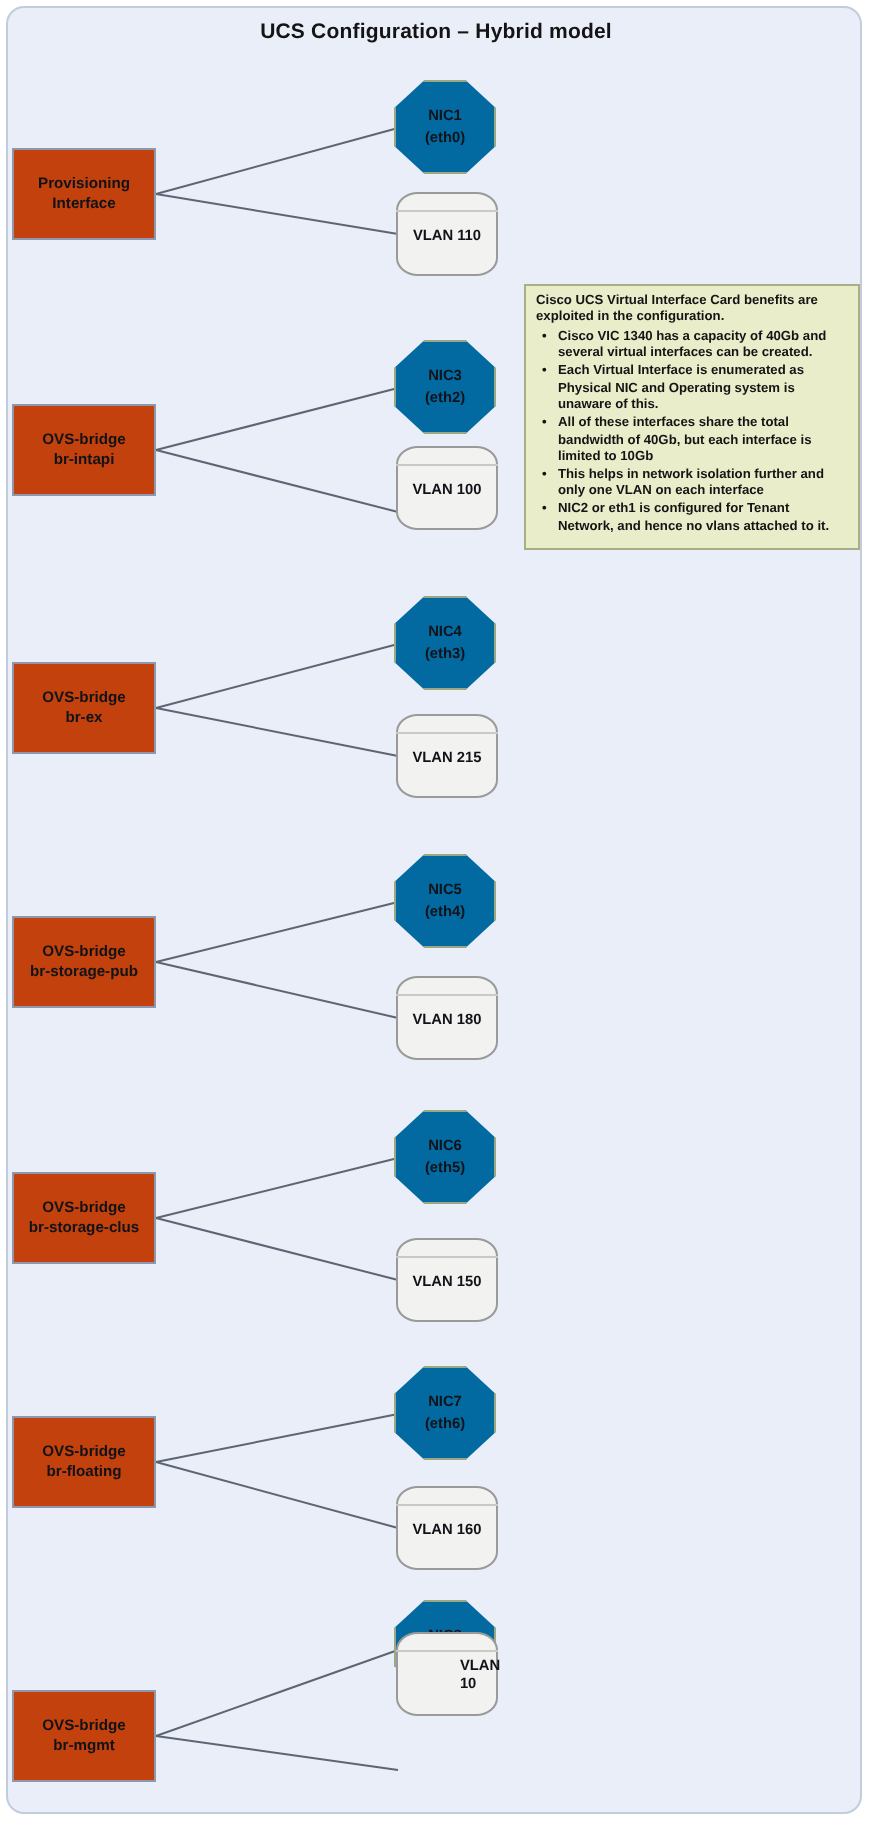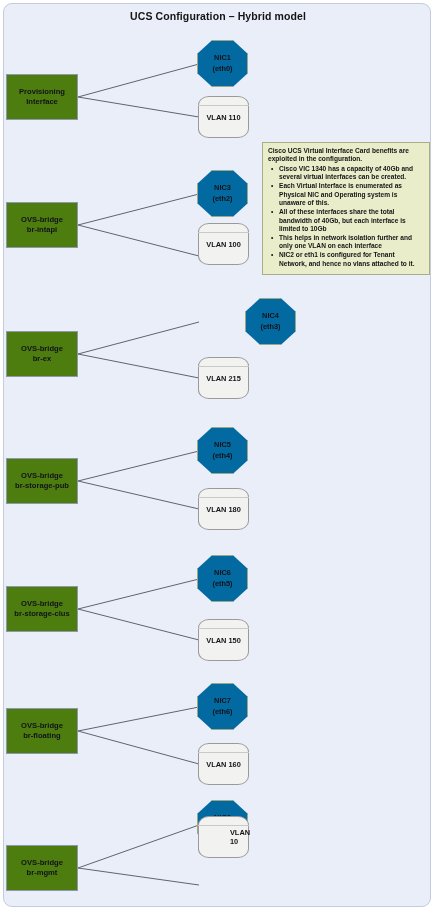--- a/index.html
+++ b/index.html
@@ -45,21 +45,21 @@
     top: 0;
     width: 436px;
     height: 912px;
     pointer-events: none;
   }
   .bridge-box {
     position: absolute;
     box-sizing: border-box;
     width: 72px;
     height: 46px;
-    background: #4d7c0f;
+    background: #c2410c;
     border: 1px solid #8d97ad;
     display: flex;
     align-items: center;
     justify-content: center;
     text-align: center;
     font-size: 7.6px;
     font-weight: bold;
     color: #111318;
     line-height: 1.35;
   }
@@ -198,21 +198,21 @@
     <div class="cyl-lip"></div>
     <span>VLAN 100</span>
   </div>
 
   <div class="bridge-box" style="left:6px; top:331px;">
     <div>
       <span>OVS-bridge</span>
       <span>br-ex</span>
     </div>
   </div>
-  <div class="nic-oct" style="left:197px; top:298px;margin-left:48px;">
+  <div class="nic-oct" style="left:197px; top:298px;">
     <span>NIC4</span>
     <span>(eth3)</span>
   </div>
   <div class="vlan-cyl" style="left:198px; top:357px;">
     <div class="cyl-lip"></div>
     <span>VLAN 215</span>
   </div>
 
   <div class="bridge-box" style="left:6px; top:458px;">
     <div>

